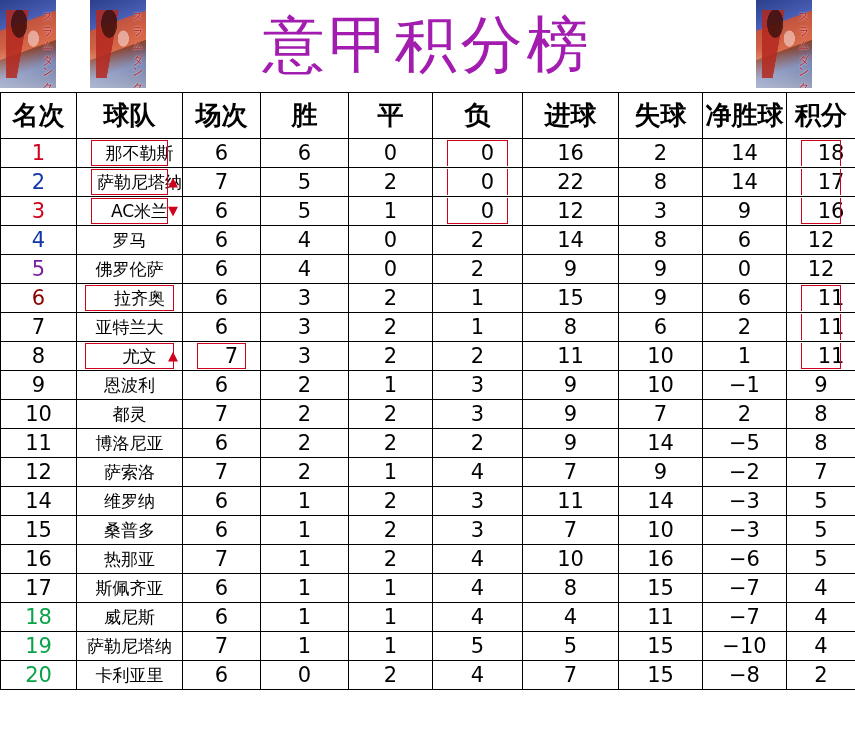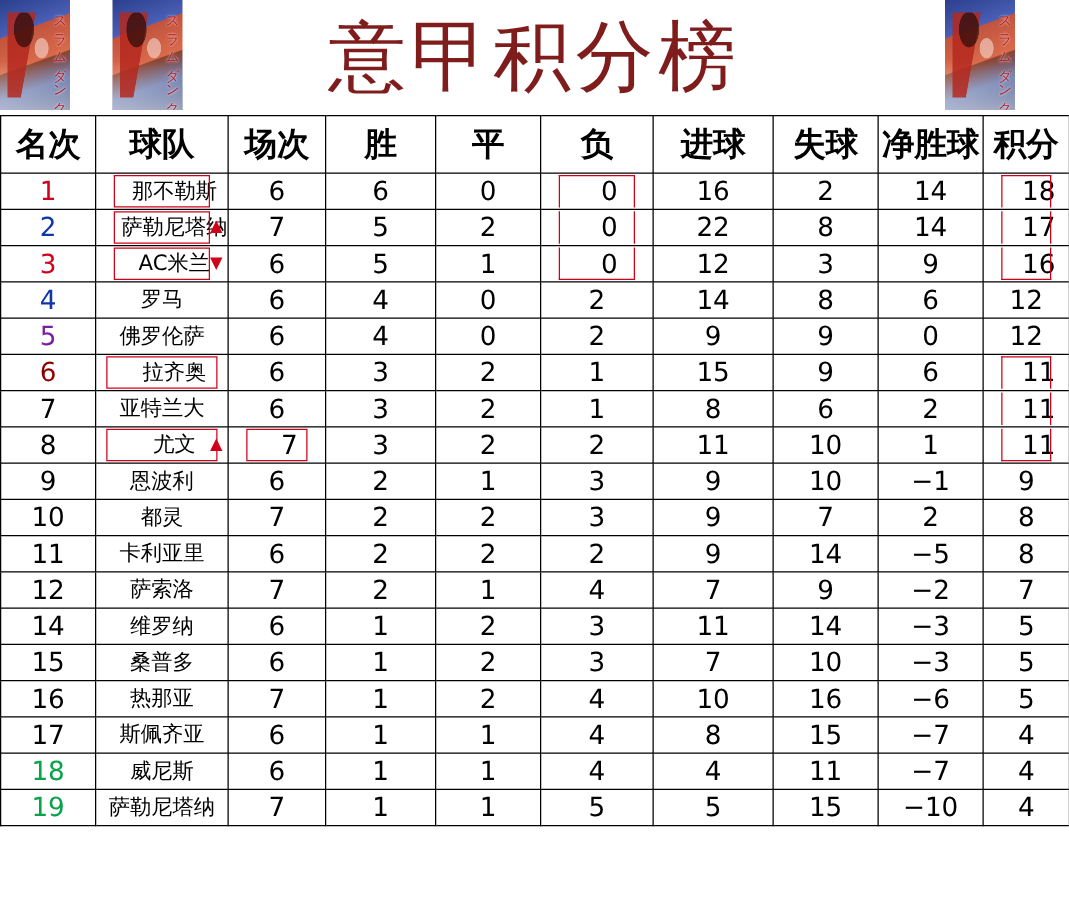--- a/index.html
+++ b/index.html
@@ -54,21 +54,21 @@
   #logo2 { left: 90px; }
   #logo3 { left: 756px; }
 
   #page-title {
     position: absolute;
     left: 0; right: 0; top: 2px;
     text-align: center;
     font-size: 62px;
     line-height: 86px;
     letter-spacing: 4px;
-    color: #7f1d1d;
+    color: #a21caf;
     font-family: "DejaVu Sans", sans-serif;
     font-weight: 400;
   }
 
   
   table {
     border-collapse: collapse;
     width: 855px;
     table-layout: fixed;
     border-radius: 21px;
@@ -324,21 +324,21 @@
       <td class="num">2</td>
       <td class="num">3</td>
       <td class="num">9</td>
       <td class="num">7</td>
       <td class="num">2</td>
       <td class="num">8</td>
     </tr>
 
     <tr>
       <td class="num rk-black">11</td>
-      <td class="team">卡利亚里</td>
+      <td class="team">博洛尼亚</td>
       <td class="num">6</td>
       <td class="num">2</td>
       <td class="num">2</td>
       <td class="num">2</td>
       <td class="num">9</td>
       <td class="num">14</td>
       <td class="num">−5</td>
       <td class="num">8</td>
     </tr>
 
@@ -427,15 +427,27 @@
       <td class="num">7</td>
       <td class="num">1</td>
       <td class="num">1</td>
       <td class="num">5</td>
       <td class="num">5</td>
       <td class="num">15</td>
       <td class="num">−10</td>
       <td class="num">4</td>
     </tr>
 
+    <tr>
+      <td class="num rk-green">20</td>
+      <td class="team">卡利亚里</td>
+      <td class="num">6</td>
+      <td class="num">0</td>
+      <td class="num">2</td>
+      <td class="num">4</td>
+      <td class="num">7</td>
+      <td class="num">15</td>
+      <td class="num">−8</td>
+      <td class="num">2</td>
+    </tr>
 
   </tbody>
 </table>
 
 </body></html>

